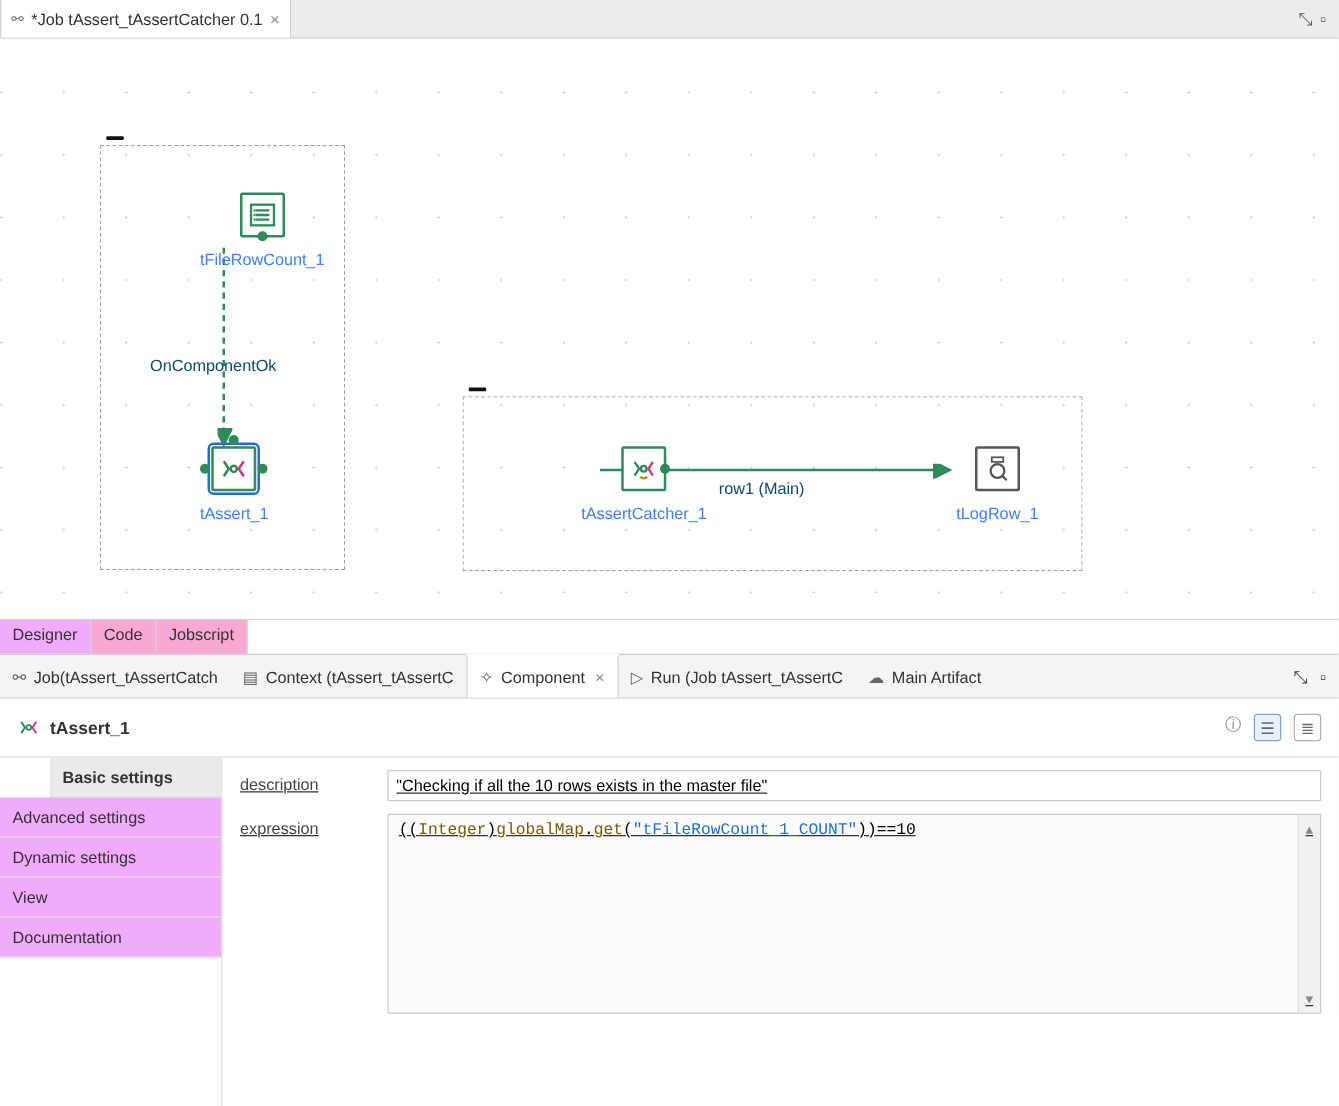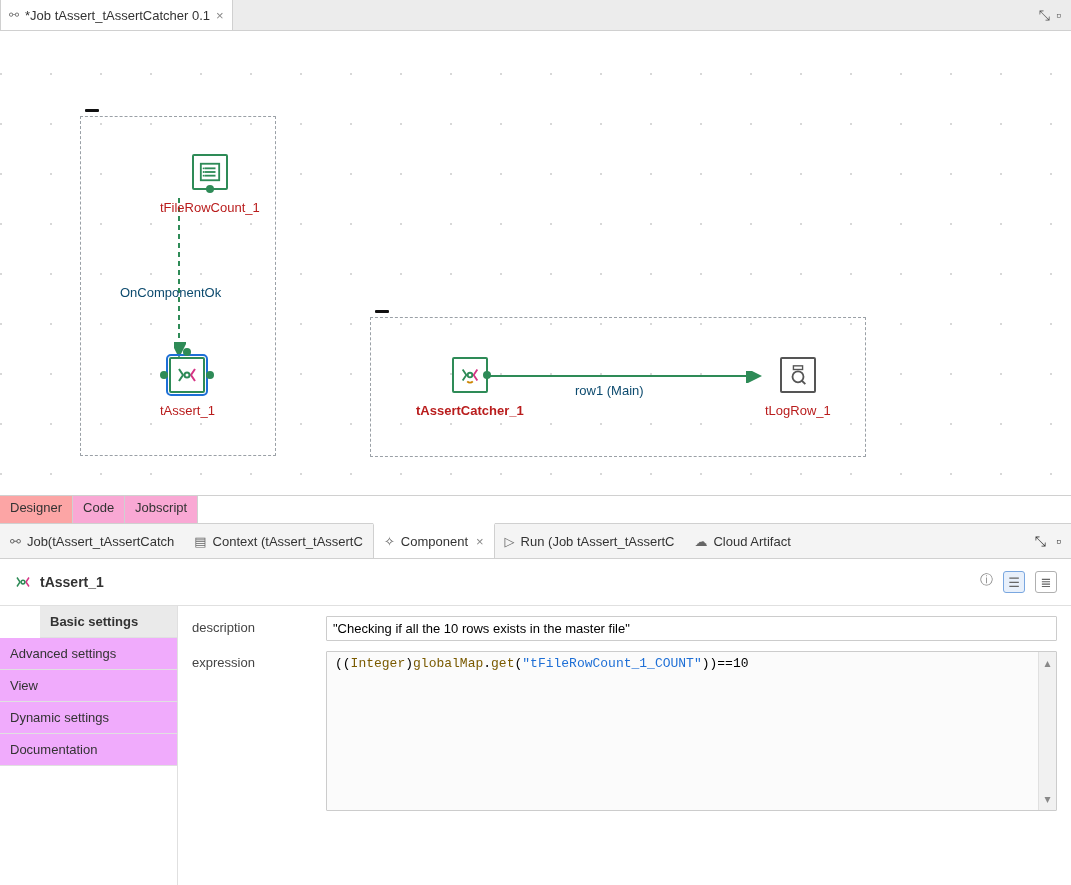--- a/index.html
+++ b/index.html
@@ -85,21 +85,21 @@
     position: absolute; width: 8px; height: 8px; border-radius: 50%;
     background: #2e8b57;
   }
   .comp.selected .port.left { left: -11px; top: 50%; transform: translateY(-50%); }
   .comp.selected .port.right { right: -11px; top: 50%; transform: translateY(-50%); }
   .comp.selected .port.top { top: -11px; left: 50%; transform: translateX(-50%); }
   .comp .port.bottom { bottom: -5px; left: 50%; transform: translateX(-50%); }
   .comp .port.rightOnly { right: -5px; top: 50%; transform: translateY(-50%); }
   .comp .label {
     margin-top: 10px;
-    color: #b91c1c;
+    color: #3b82f6;
     white-space: nowrap;
   }
   .link-label {
     position: absolute;
     color: #0c4a6e;
     z-index: 4;
     white-space: nowrap;
   }
   svg.connector { position: absolute; z-index: 3; }
 
@@ -110,21 +110,21 @@
     background: #fff;
     border-top: 1px solid #d0d0d0;
   }
   .mid-tabs .tab {
     padding: 4px 10px;
     border-right: 1px solid #d0d0d0;
     cursor: pointer;
     background: #f9a8d4;
   }
   .mid-tabs .tab.active {
-    background: #fca5a5;
+    background: #f0abfc;
   }
 
   
   .views-row {
     display: flex;
     align-items: stretch;
     background: #f4f4f4;
     border-top: 1px solid #d0d0d0;
     border-bottom: 1px solid #d0d0d0;
     height: 36px;
@@ -187,22 +187,23 @@
   .side-tabs .stab.active {
     font-weight: 700;
     background: #eaeaea;
     margin-left: 40px;
   }
   .settings-area {
     flex: 1;
     padding: 10px 14px;
     display: grid;
     grid-template-columns: 100px 1fr;
-    gap: 10px 34px;
+    gap: 10px 18px;
     align-content: start;
+    text-decoration: underline;
   }
   .settings-area .lbl { color: #444; padding-top: 4px; }
   .settings-area input[type="text"] {
     width: 100%;
     padding: 4px 6px;
     border: 1px solid #ccc;
     border-radius: 1px;
     font-family: inherit;
     font-size: 13px;
   }
@@ -298,21 +299,21 @@
           <path d="M20 6 L16 12 L20 18" fill="none" stroke="#d63384" stroke-width="2"></path>
           <circle cx="12" cy="12" r="2.5" fill="none" stroke="#2e8b57" stroke-width="2"></circle>
         </svg>
       <div class="port left"></div>
       <div class="port right"></div>
       <div class="port top"></div>
     </div>
     <span class="label">tAssert_1</span>
   </div>
 
-  <div class="comp" style="left:416px; top:326px;font-weight:bold;">
+  <div class="comp" style="left:465px; top:326px;">
     <div class="iconbox">
       <svg width="22" height="22" viewBox="0 0 24 24">
           <path d="M4 6 L8 12 L4 18" fill="none" stroke="#2e8b57" stroke-width="2"></path>
           <path d="M20 6 L16 12 L20 18" fill="none" stroke="#d63384" stroke-width="2"></path>
           <circle cx="12" cy="12" r="2.5" fill="none" stroke="#2e8b57" stroke-width="2"></circle>
           <path d="M9 19 a4 4 0 0 0 6 0" fill="none" stroke="#cc8400" stroke-width="2"></path>
         </svg>
       <div class="port rightOnly"></div>
     </div>
     <span class="label">tAssertCatcher_1</span>
@@ -359,21 +360,21 @@
     <span class="icon">✧</span>
     <span>Component</span>
     <span class="close">×</span>
   </div>
   <div class="vtab">
     <span class="icon">▷</span>
     <span>Run (Job tAssert_tAssertC</span>
   </div>
   <div class="vtab">
     <span class="icon">☁</span>
-    <span>Cloud Artifact</span>
+    <span>Main Artifact</span>
   </div>
   <div class="spacer"></div>
   <div class="vtab" style="gap:10px;">
     <span class="mini-icon">⤡</span>
     <span class="mini-icon">▫</span>
   </div>
 </div>
 
 <div class="comp-panel">
   <div class="comp-panel-header">
@@ -388,22 +389,22 @@
     <div class="right">
       <span class="help">ⓘ</span>
       <span class="btn active">☰</span>
       <span class="btn">≣</span>
     </div>
   </div>
   <div class="comp-panel-body">
     <div class="side-tabs">
       <div class="stab active">Basic settings</div>
       <div class="stab">Advanced settings</div>
+      <div class="stab">Dynamic settings</div>
       <div class="stab">View</div>
-      <div class="stab">Dynamic settings</div>
       <div class="stab">Documentation</div>
     </div>
     <div class="settings-area">
       <div class="lbl">description</div>
       <input type="text" value="&quot;Checking if all the 10 rows exists in the master file&quot;" style="">
       <div class="lbl">expression</div>
       <div class="expr-wrap">
         <div class="expr"><span class="n">((</span><span class="m">Integer</span><span class="n">)</span><span class="m">globalMap</span><span class="n">.</span><span class="m">get</span><span class="n">(</span><span class="s">"tFileRowCount_1_COUNT"</span><span class="n">))==10</span></div>
         <div class="expr-scroll">
           <span>▴</span>

